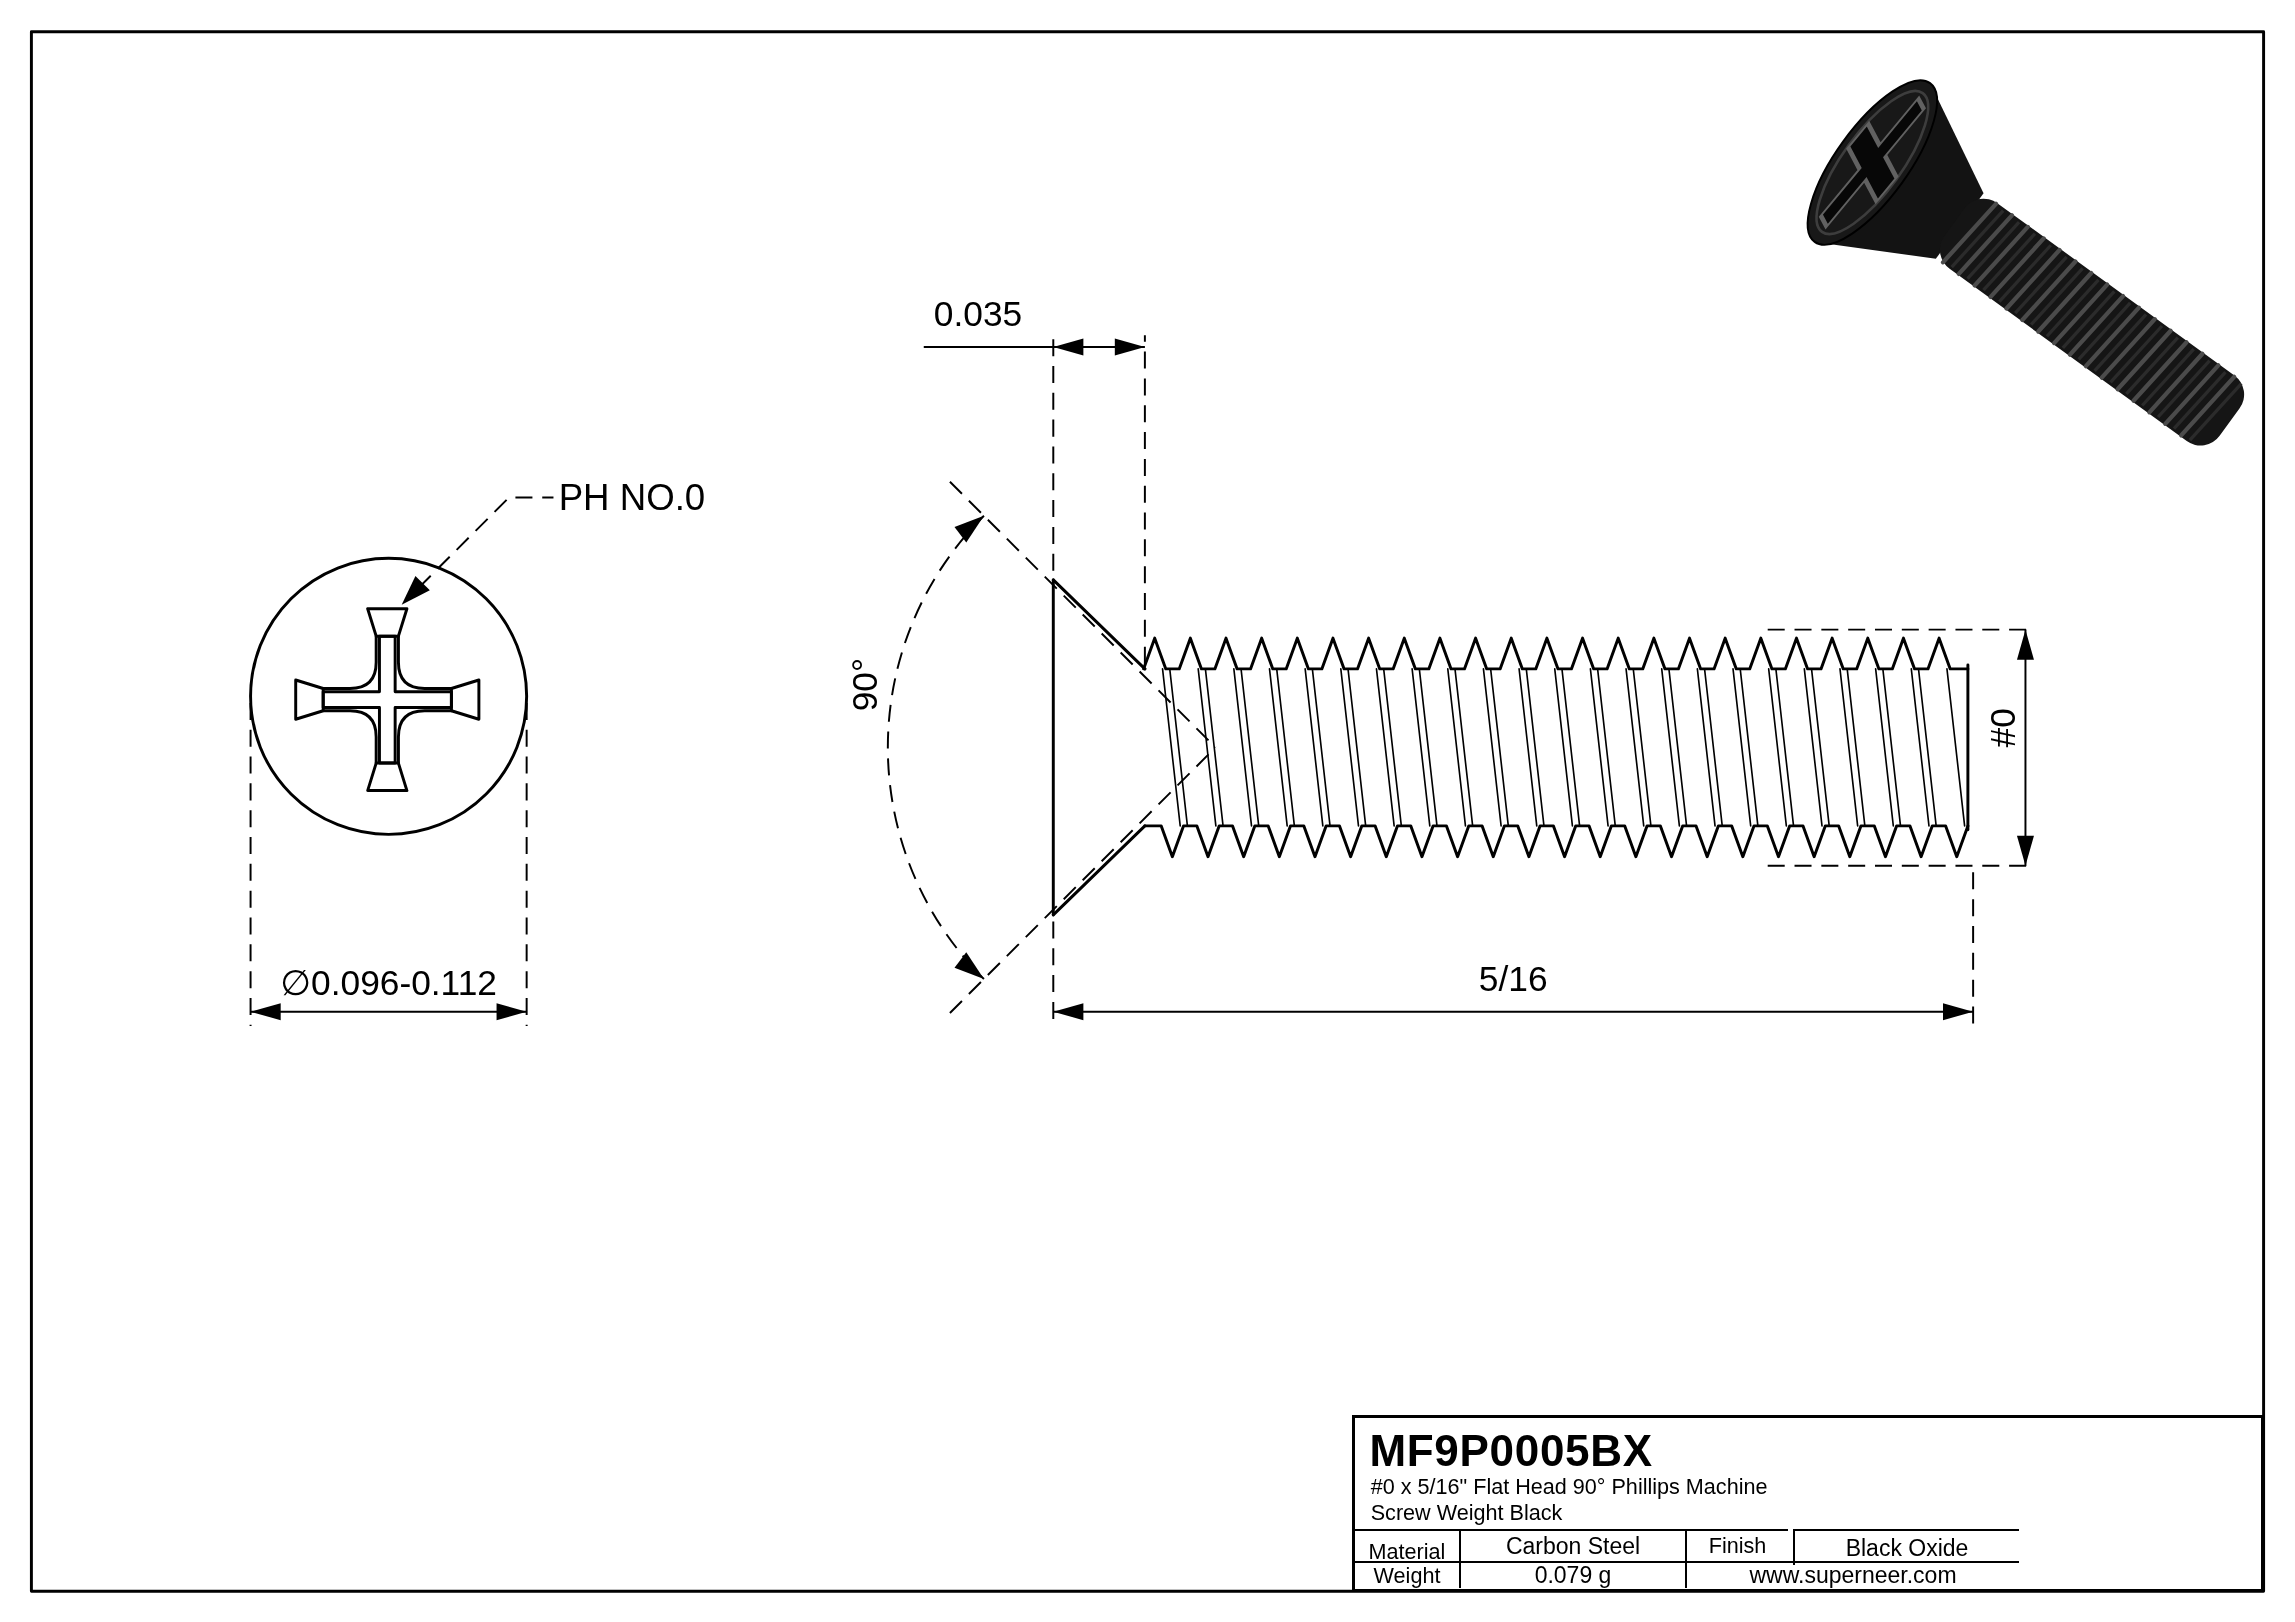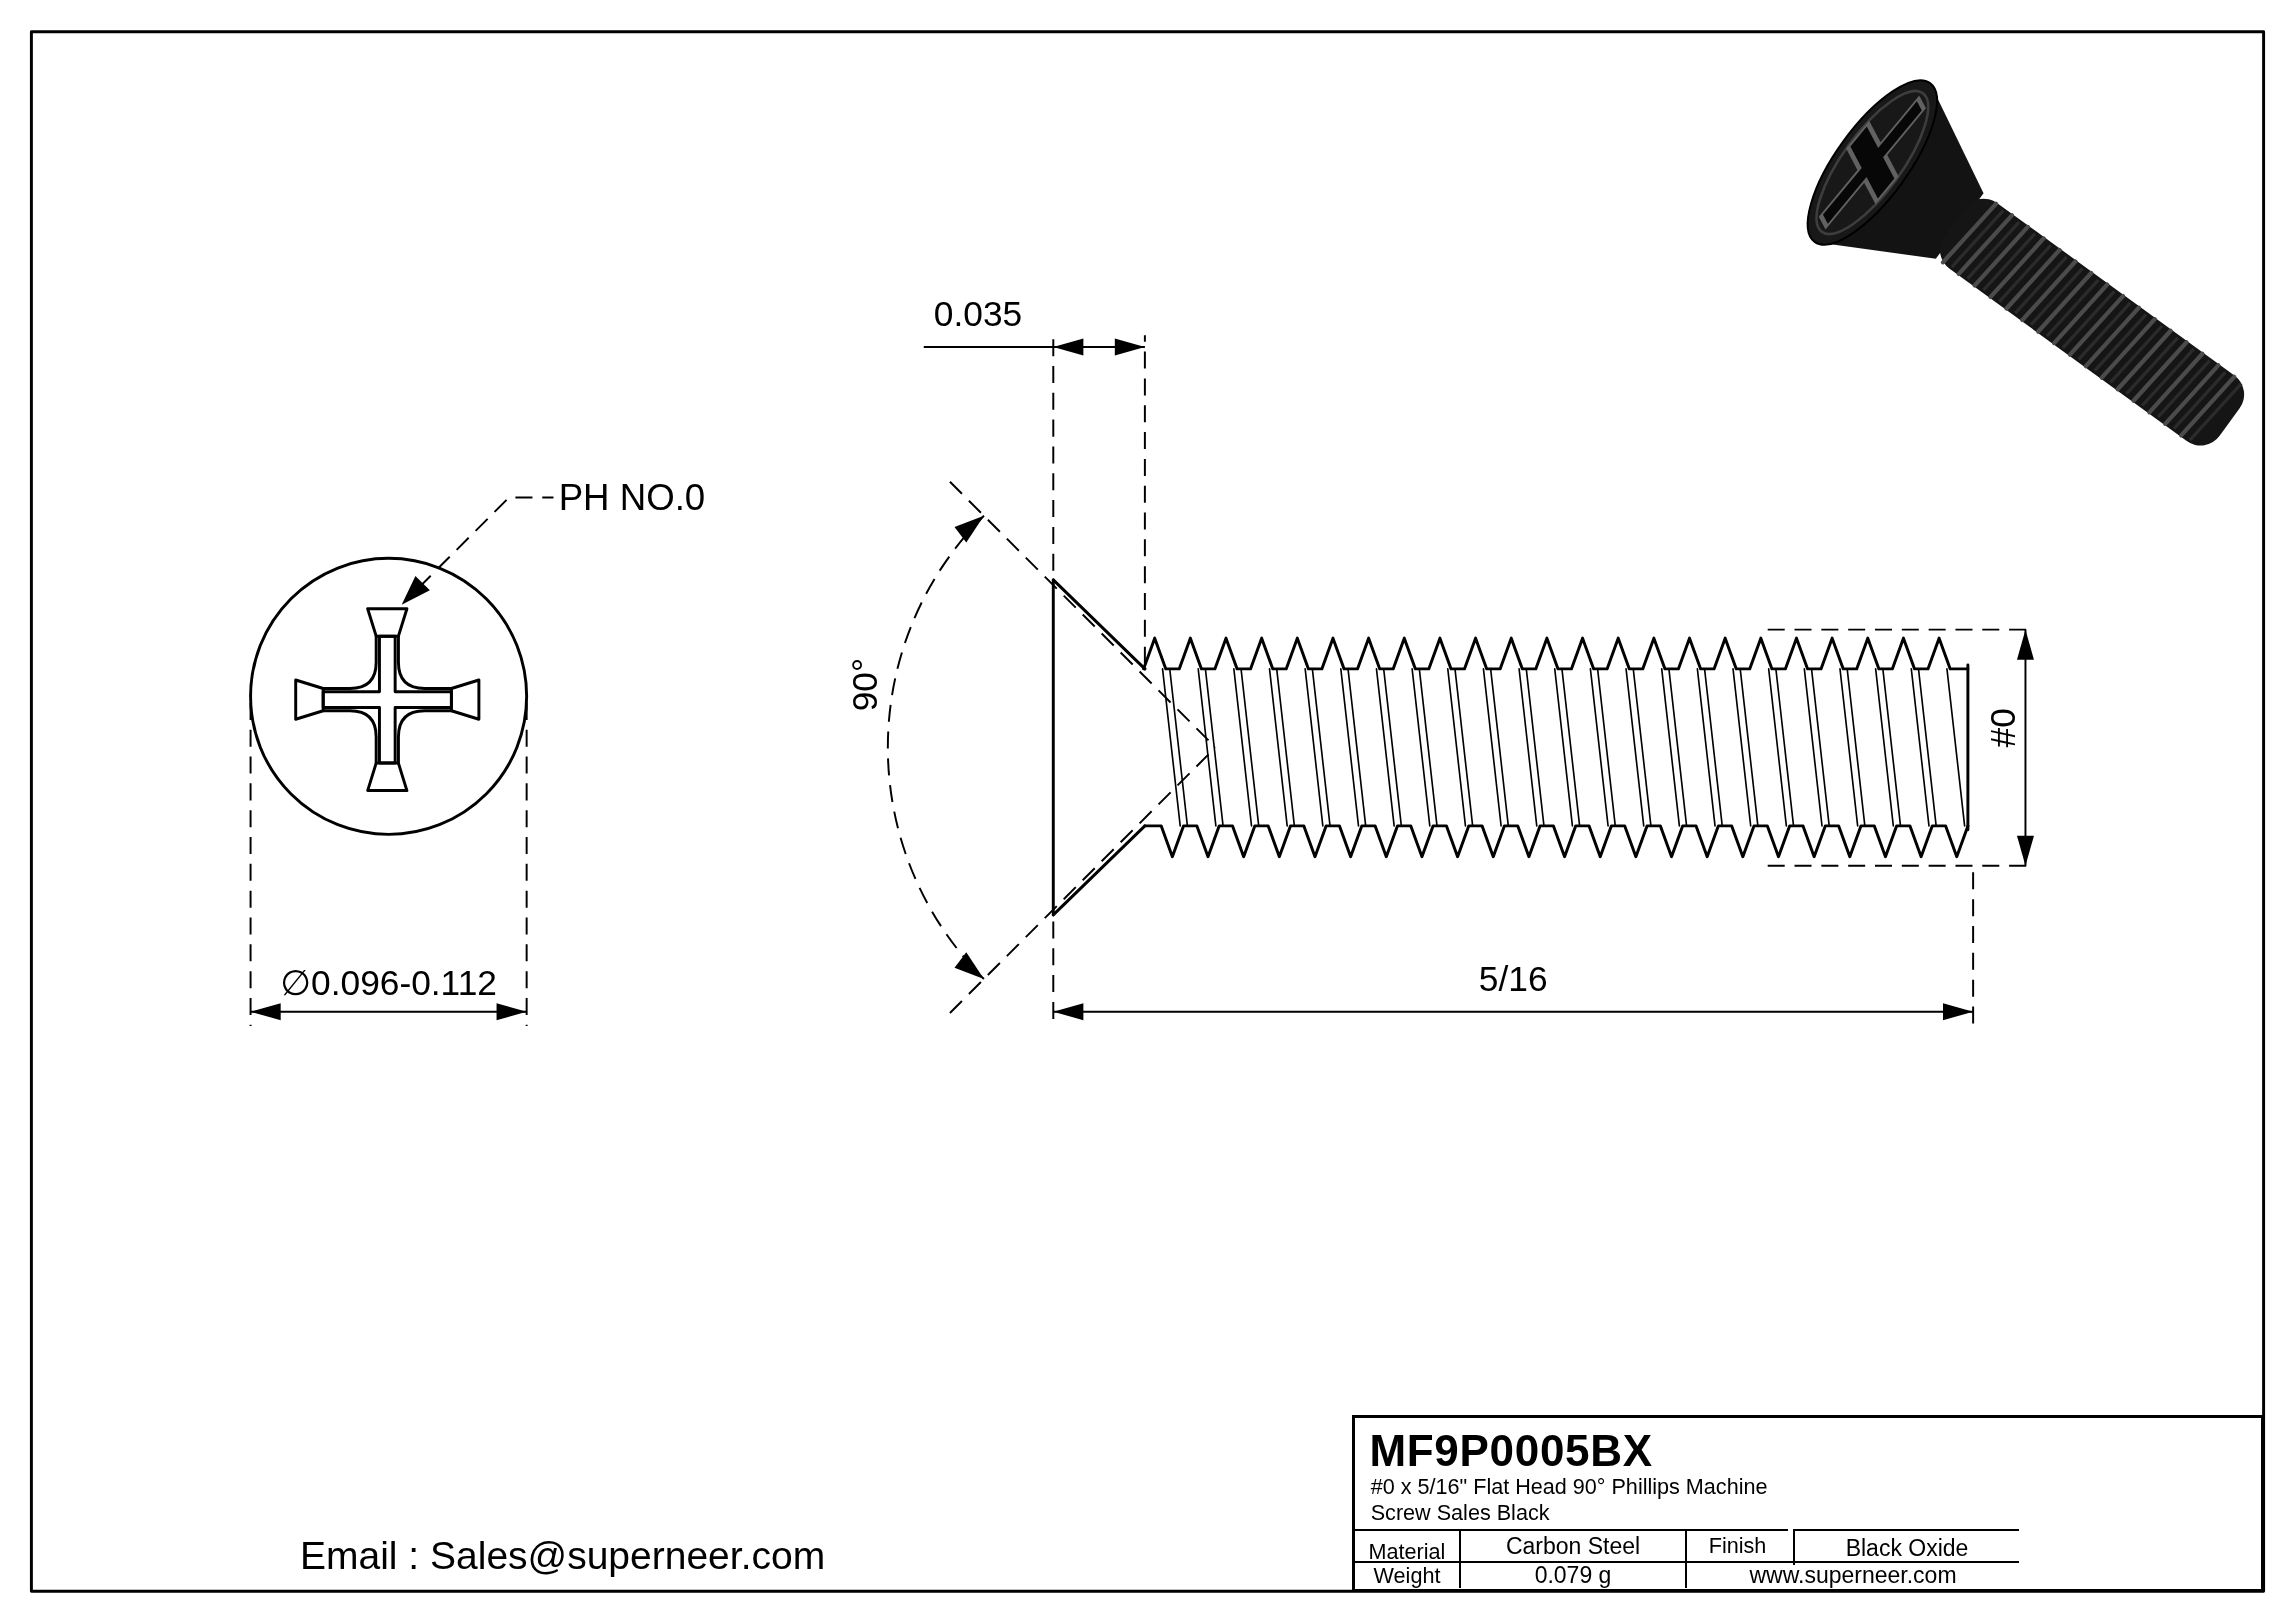--- a/index.html
+++ b/index.html
@@ -184,29 +184,28 @@
       <g transform="scale(0.36,1) rotate(10)">
         <path d="M-24,-118 L24,-118 L24,-24 L118,-24 L118,24 L24,24 L24,118 L-24,118 L-24,24 L-118,24 L-118,-24 L-24,-24 Z" fill="#070707" stroke="#616161" stroke-width="8"></path>
       </g>
     </g>
   </svg>
 
   <div class="tb">
     <div class="tb-pn">MF9P0005BX</div>
     <div class="tb-desc">
       <div>#0 x 5/16" Flat Head 90° Phillips Machine</div>
-      <div>Screw Sales Black</div>
+      <div>Screw Weight Black</div>
     </div>
 
     <div class="cell lab" style="left:0;top:111px;width:104px;height:44px;border-top:2.6px solid #000;">Material</div>
     <div class="cell val" style="left:104px;top:111px;width:226px;height:32px;border-top:2.6px solid #000;border-left:2.6px solid #000;">Carbon Steel</div>
     <div class="cell lab" style="left:330px;top:111px;width:103px;height:32px;border-top:2.6px solid #000;border-left:2.6px solid #000;">Finish</div>
     <div class="cell val" style="left:438px;top:111px;width:226px;height:36px;border-top:2.6px solid #000;border-left:2.6px solid #000;">Black Oxide</div>
 
     <div class="cell lab" style="left:0;top:143px;width:104px;height:27px;border-top:2.6px solid #000;">Weight</div>
     <div class="cell val" style="left:104px;top:143px;width:226px;height:27px;border-top:2.6px solid #000;border-left:2.6px solid #000;">0.079 g</div>
     <div class="cell val blue weblink" style="left:330px;top:143px;width:334px;height:27px;border-top:2.6px solid #000;border-left:2.6px solid #000;">www.superneer.com</div>
 
   </div>
 
-  <div class="email-line">Email : Sales@superneer.com</div>
 </div>
 
 
 </body></html>

